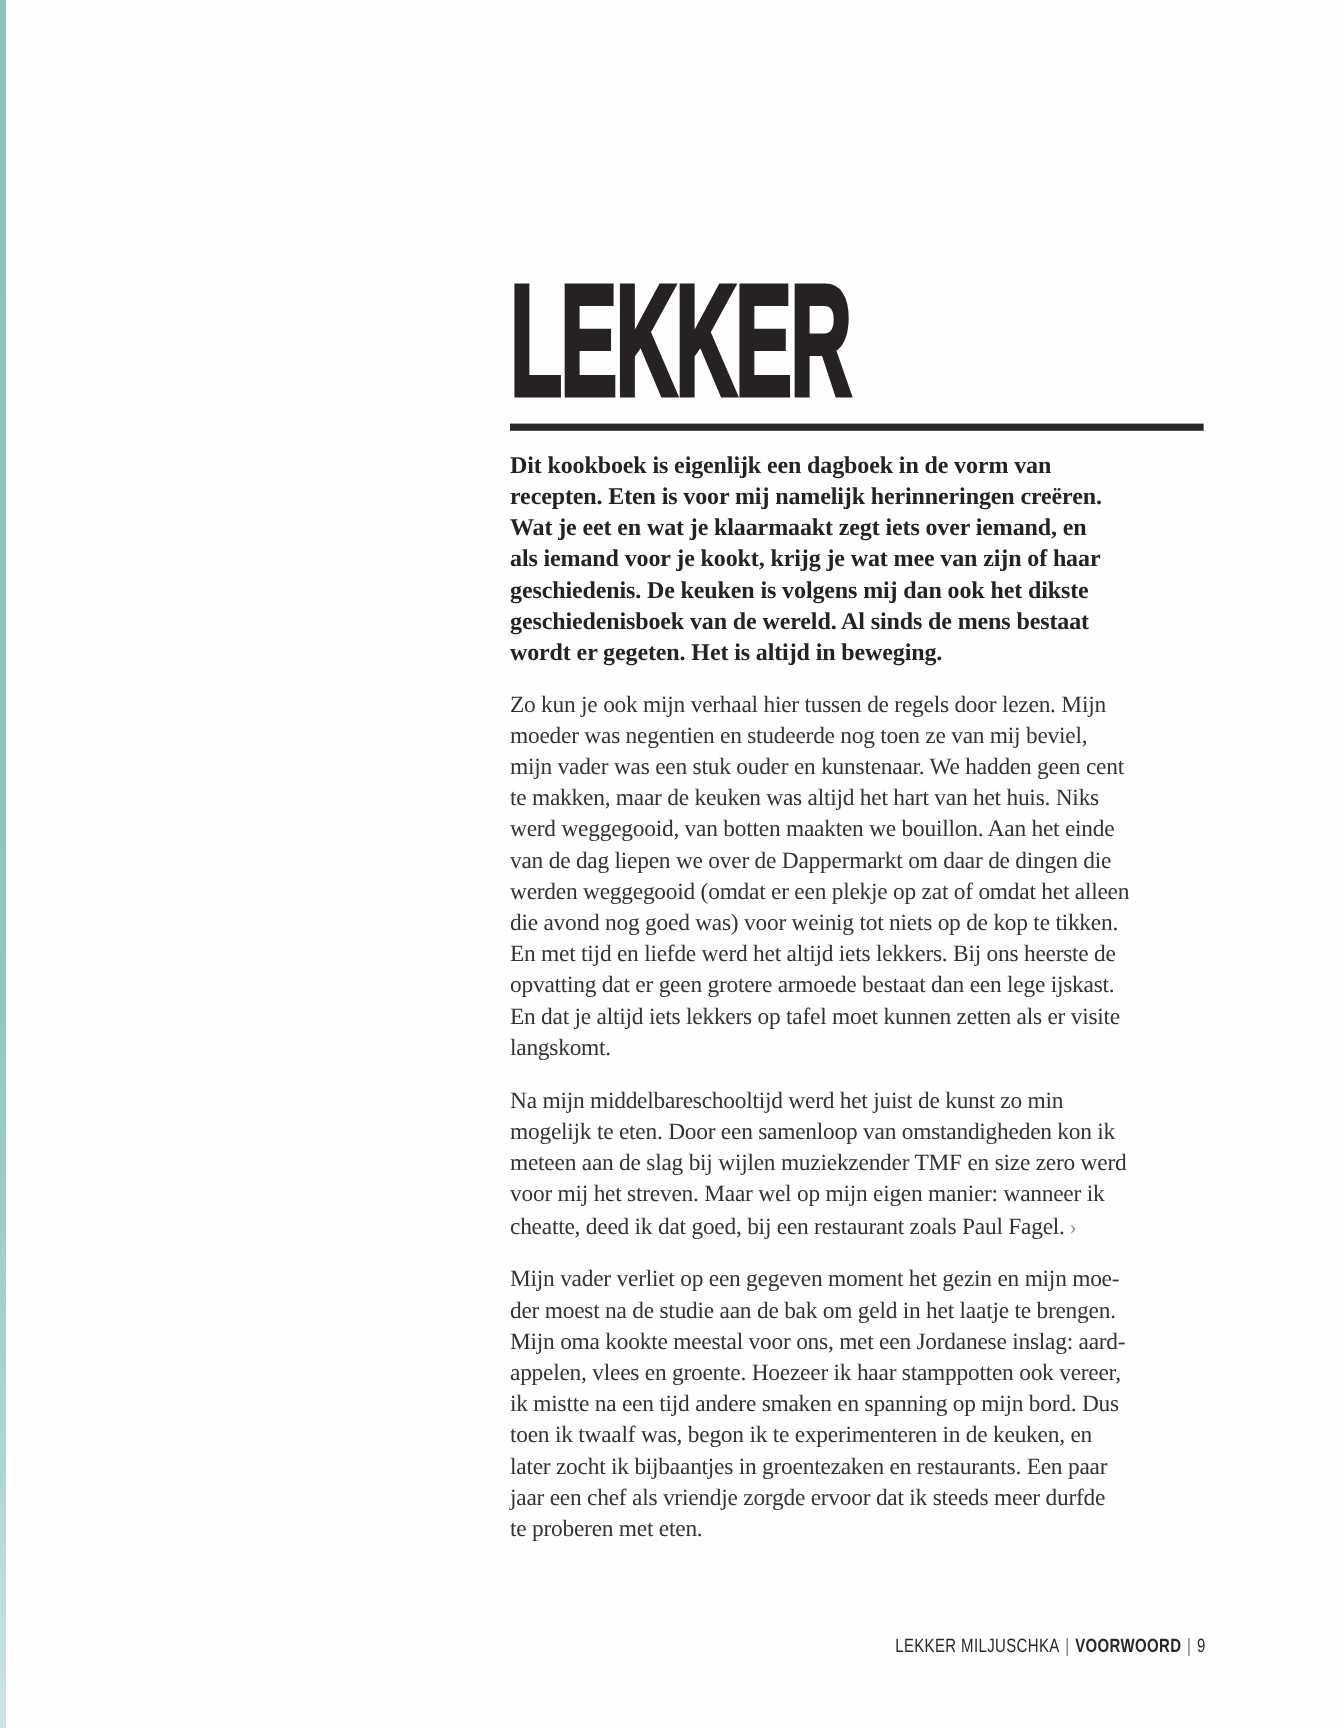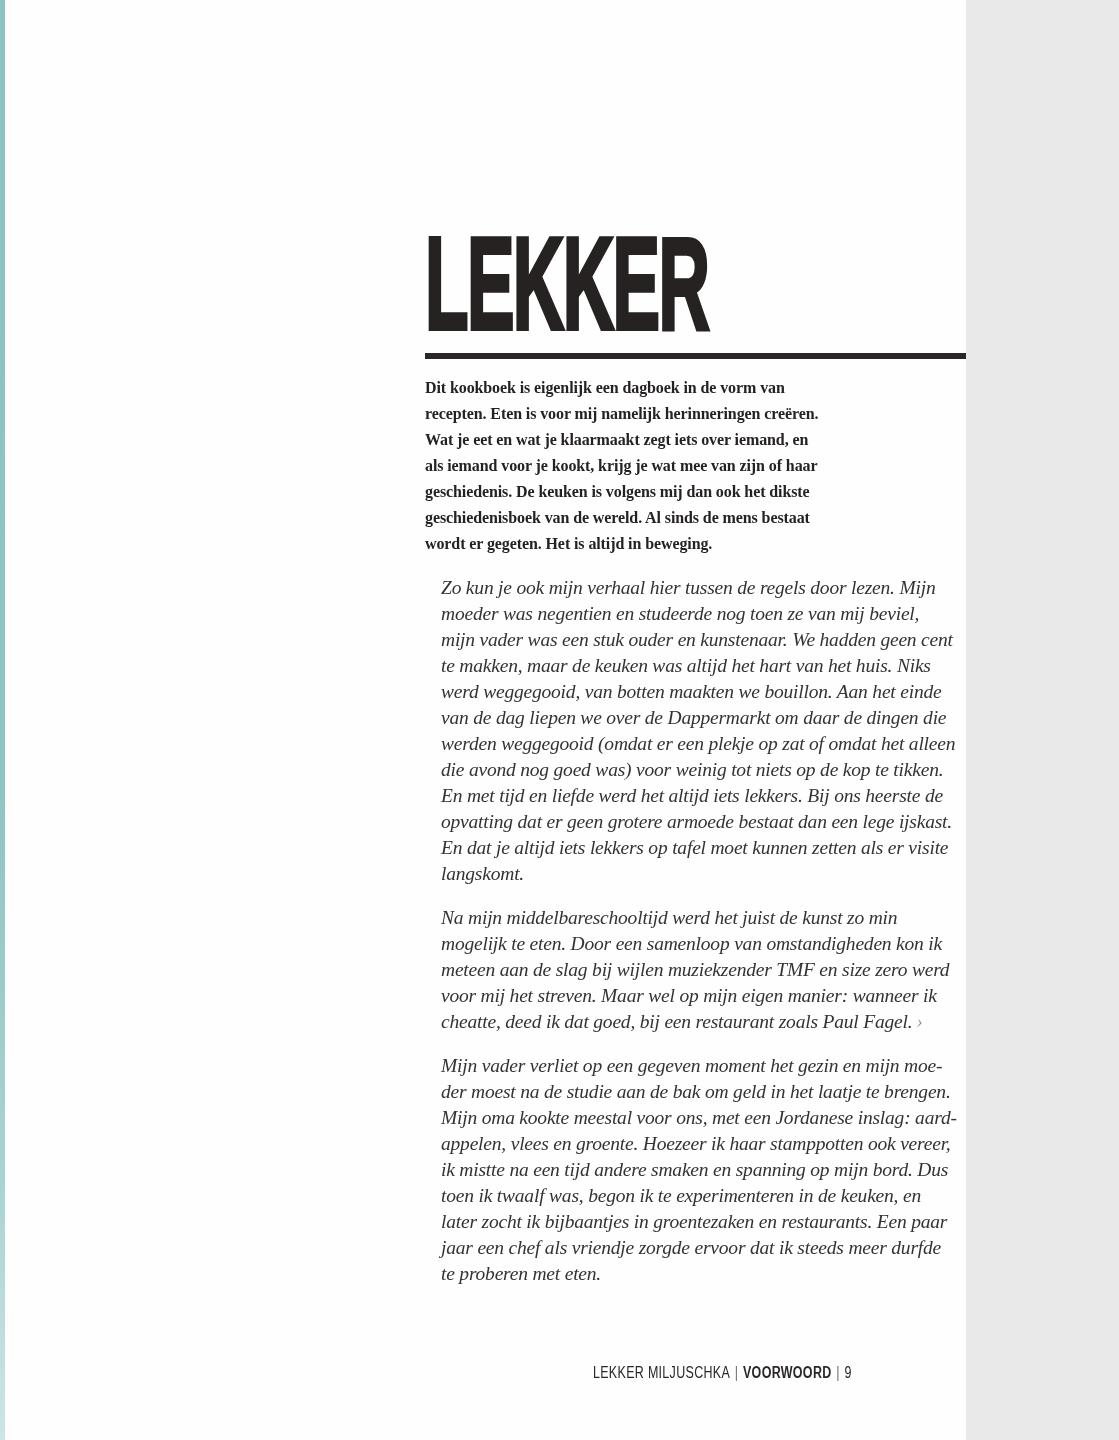--- a/index.html
+++ b/index.html
@@ -1,18 +1,18 @@
 <!DOCTYPE html>
 <html><head>
 <meta charset="utf-8">
 <style>
   html, body { margin: 0; padding: 0; background: #e9e9e9; }
   .page {
     position: relative;
-    width: 966px;
+    width: 1119px;
     height: 1440px;
     background: #fefefe;
     overflow: hidden;
     font-family: "Liberation Serif", serif;
   }
   .spine-strip {
     position: absolute;
     left: 0; top: 0;
     width: 5px; height: 1440px;
     background: linear-gradient(180deg, #8cc3c1 0%, #8fc5c3 55%, #a9d3d1 82%, #cde5e4 100%);
@@ -38,34 +38,33 @@
   }
   .title-rule {
     margin-top: 20px;
     width: 578px;
     height: 6px;
     background: #2b2727;
   }
   .intro {
     margin: 16px 0 0 0;
     font-weight: bold;
-    font-size: 16px;
+    font-size: 20px;
     line-height: 26px;
     letter-spacing: -0.1px;
     color: #262222;
     white-space: pre;
   }
   .body-para {
-    margin: 18px 0 0 16px;
+    margin: 18px 0 0 0;
     font-size: 19.5px;
     line-height: 26px;
     letter-spacing: -0.2px;
     color: #363232;
     white-space: pre;
-    font-style: italic;
   }
   .cont-marker {
     color: #8d8d8d;
     font-size: 18px;
     margin-left: 4px;
   }
   .footer {
     position: absolute;
     top: 1364px;
     right: 114px;

